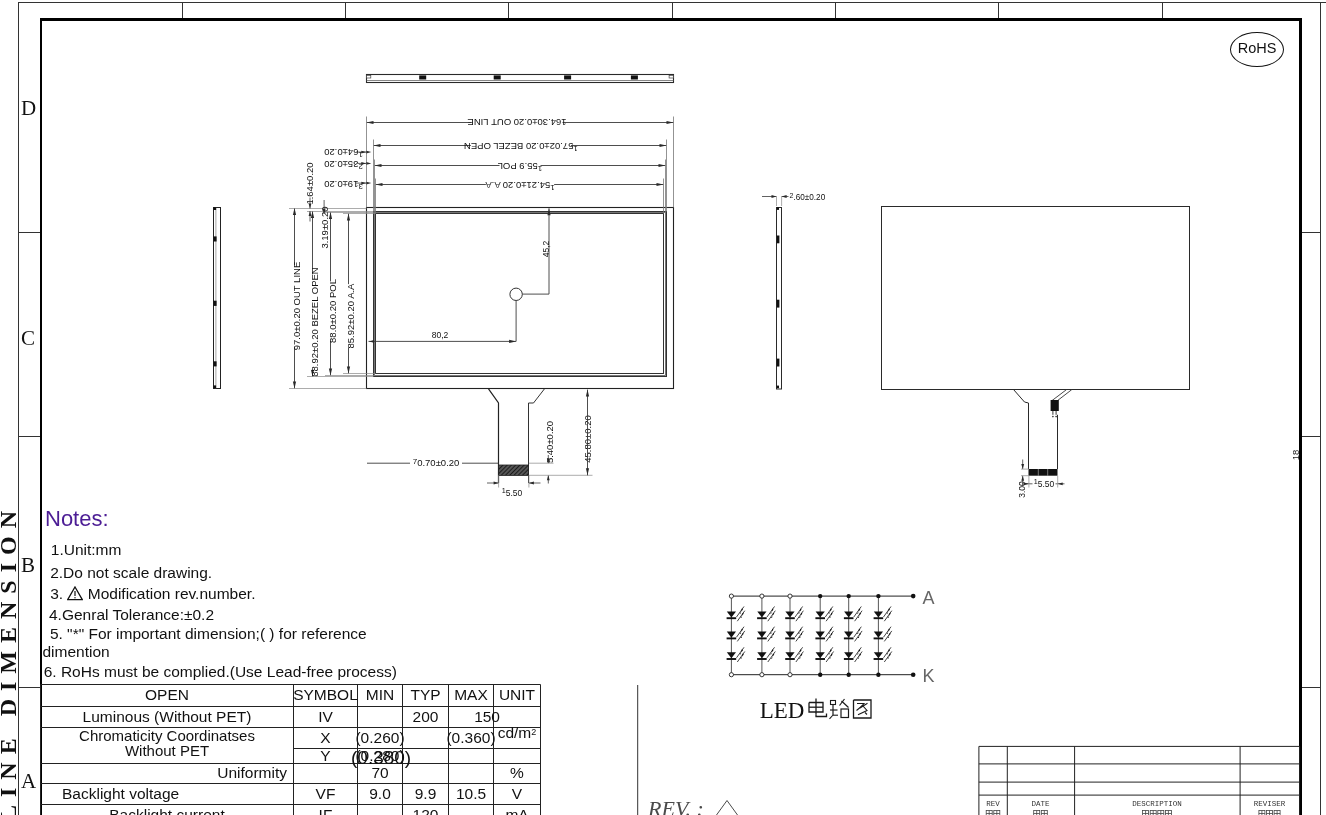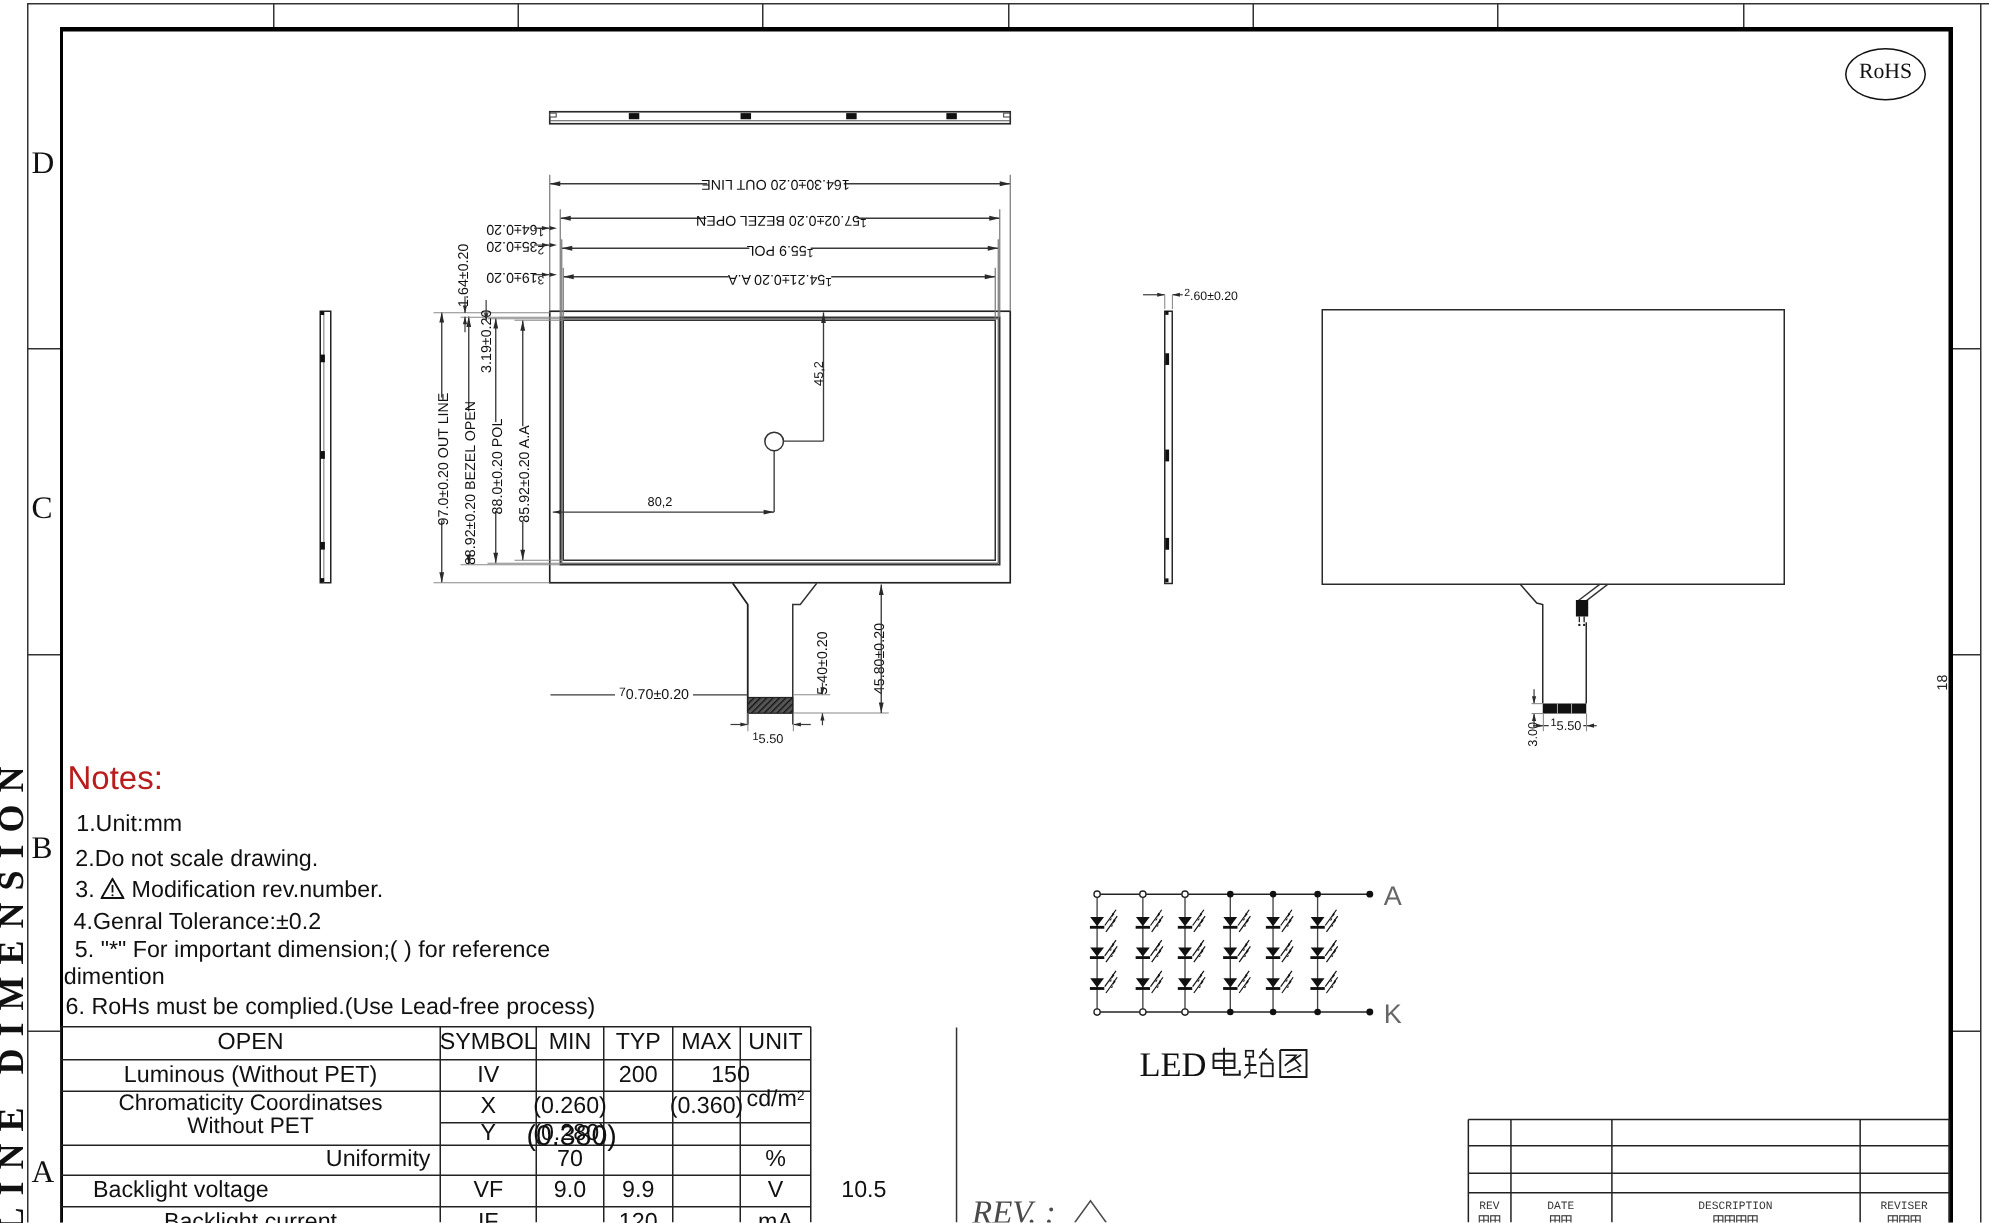--- a/index.html
+++ b/index.html
@@ -23,21 +23,21 @@
 <div class="abs" style="left:18px;top:231.5px;width:22px;height:1px;background:#333"></div>
 <div class="abs" style="left:18px;top:435.5px;width:22px;height:1px;background:#333"></div>
 <div class="abs" style="left:18px;top:687px;width:22px;height:1px;background:#333"></div>
 <div class="abs" style="left:1302px;top:231.5px;width:18px;height:1px;background:#333"></div>
 <div class="abs" style="left:1302px;top:435.5px;width:18px;height:1px;background:#333"></div>
 <div class="abs" style="left:1302px;top:687px;width:18px;height:1px;background:#333"></div>
 <div class="abs zl" style="left:21px;top:96px">D</div>
 <div class="abs zl" style="left:21px;top:326px">C</div>
 <div class="abs zl" style="left:21px;top:553px">B</div>
 <div class="abs zl" style="left:21px;top:769px">A</div>
-<div class="abs" style="left:1230px;top:32px;width:52px;height:33px;border:1.4px solid #111;border-radius:50%;text-align:center;font-family:Liberation Serif, serif;font-size:14.5px;line-height:31px;color:#111">RoHS</div>
+<div class="abs" style="left:1230px;top:32px;width:52px;height:33px;border:1.4px solid #111;border-radius:50%;text-align:center;font-family:Liberation Sans, sans-serif;font-size:14.5px;line-height:31px;color:#111">RoHS</div>
 <div class="abs" style="left:-5px;top:821px;transform-origin:0 0;transform:rotate(-90deg);font-family:'Liberation Serif',serif;font-weight:bold;font-size:24px;letter-spacing:8px;color:#111;white-space:nowrap">LINE DIMENSION</div>
 <svg width="1326" height="815" viewBox="0 0 1326 815" style="position:absolute;left:0;top:0">
     <rect x="366.5" y="74.5" width="307" height="8" stroke="#2a2a2a" stroke-width="1.1" fill="none"></rect>
 <line x1="366.5" y1="80.5" x2="673.5" y2="80.5" stroke="#555" stroke-width="0.7"></line>
 <rect x="419.2" y="75.4" width="7" height="4.1" fill="#111"></rect>
 <rect x="493.7" y="75.4" width="7" height="4.1" fill="#111"></rect>
 <rect x="564.1" y="75.4" width="7" height="4.1" fill="#111"></rect>
 <rect x="630.9" y="75.4" width="7" height="4.1" fill="#111"></rect>
 <rect x="366.6" y="75.4" width="4.2" height="2.6" stroke="#444" stroke-width="0.7" fill="#fff"></rect>
 <rect x="669.1" y="75.4" width="4.2" height="2.6" stroke="#444" stroke-width="0.7" fill="#fff"></rect>
@@ -363,21 +363,21 @@
 <line x1="40.5" y1="804.5" x2="540.5" y2="804.5" stroke="#222" stroke-width="1.0"></line>
 <line x1="293.5" y1="748.5" x2="540.5" y2="748.5" stroke="#222" stroke-width="1.0"></line>
 <line x1="40.5" y1="684.5" x2="40.5" y2="815" stroke="#222" stroke-width="1.0"></line>
 <line x1="293.5" y1="684.5" x2="293.5" y2="815" stroke="#222" stroke-width="1.0"></line>
 <line x1="357.5" y1="684.5" x2="357.5" y2="815" stroke="#222" stroke-width="1.0"></line>
 <line x1="402.5" y1="684.5" x2="402.5" y2="815" stroke="#222" stroke-width="1.0"></line>
 <line x1="448.5" y1="684.5" x2="448.5" y2="815" stroke="#222" stroke-width="1.0"></line>
 <line x1="493.5" y1="684.5" x2="493.5" y2="815" stroke="#222" stroke-width="1.0"></line>
 <line x1="540.5" y1="684.5" x2="540.5" y2="815" stroke="#222" stroke-width="1.0"></line>
   </svg>
-<div style="position:absolute;left:45px;top:506px;font-size:22px;color:#b91c1c">Notes:</div>
+<div style="position:absolute;left:45px;top:506px;font-size:22px;color:#4c1d95">Notes:</div>
 <div style="position:absolute;left:50.8px;top:541.4px;font-size:15.5px;white-space:nowrap;color:#111">1.Unit:mm</div>
 <div style="position:absolute;left:50.2px;top:563.7px;font-size:15.5px;white-space:nowrap;color:#111">2.Do not scale drawing.</div>
 <div style="position:absolute;left:50.2px;top:585.3px;font-size:15.5px;white-space:nowrap;color:#111">3. <svg width="16" height="15" viewBox="0 0 16 15" style="vertical-align:-2px">
       <polygon points="8,1 15.3,13.7 0.7,13.7" fill="none" stroke="#111" stroke-width="1.3"></polygon>
       <line x1="8" y1="5" x2="8" y2="10" stroke="#111" stroke-width="1.2"></line>
       <circle cx="8" cy="11.8" r="0.7" fill="#111"></circle>
     </svg> Modification rev.number.</div>
 <div style="position:absolute;left:49.0px;top:605.7px;font-size:15.5px;white-space:nowrap;color:#111">4.Genral Tolerance:±0.2</div>
 <div style="position:absolute;left:49.9px;top:624.9px;font-size:15.5px;white-space:nowrap;color:#111">5. "*" For important dimension;( ) for reference</div>
 <div style="position:absolute;left:42.5px;top:643.4px;font-size:15.5px;white-space:nowrap;color:#111">dimention</div>
@@ -402,18 +402,18 @@
 <div style="position:absolute;left:205.5px;top:746.5px;width:240px;text-align:center;font-size:15.5px;color:#111;white-space:nowrap">Y</div>
 <div style="position:absolute;left:260.0px;top:746.5px;width:240px;text-align:center;font-size:15.5px;color:#111;white-space:nowrap">(0.280)</div>
 <div style="position:absolute;left:351.0px;top:746.5px;width:240px;text-align:left;font-size:19px;color:#111;white-space:nowrap">(0.380)</div>
 <div style="position:absolute;left:47.0px;top:764.0px;width:240px;text-align:right;font-size:15.5px;color:#111;white-space:nowrap">Uniformity</div>
 <div style="position:absolute;left:260.0px;top:764.0px;width:240px;text-align:center;font-size:15.5px;color:#111;white-space:nowrap">70</div>
 <div style="position:absolute;left:397.0px;top:764.0px;width:240px;text-align:center;font-size:15.5px;color:#111;white-space:nowrap">%</div>
 <div style="position:absolute;left:62px;top:784.5px;width:240px;font-size:15.5px;color:#111;white-space:nowrap">Backlight voltage</div>
 <div style="position:absolute;left:205.5px;top:784.5px;width:240px;text-align:center;font-size:15.5px;color:#111;white-space:nowrap">VF</div>
 <div style="position:absolute;left:260.0px;top:784.5px;width:240px;text-align:center;font-size:15.5px;color:#111;white-space:nowrap">9.0</div>
 <div style="position:absolute;left:305.5px;top:784.5px;width:240px;text-align:center;font-size:15.5px;color:#111;white-space:nowrap">9.9</div>
-<div style="position:absolute;left:351.0px;top:784.5px;width:240px;text-align:right;font-size:15.5px;color:#111;white-space:nowrap">10.5</div>
+<div style="position:absolute;left:351.0px;top:784.5px;width:240px;text-align:center;font-size:15.5px;color:#111;white-space:nowrap">10.5</div>
 <div style="position:absolute;left:397.0px;top:784.5px;width:240px;text-align:center;font-size:15.5px;color:#111;white-space:nowrap">V</div>
 <div style="position:absolute;left:47.0px;top:805.75px;width:240px;text-align:center;font-size:15.5px;color:#111;white-space:nowrap">Backlight current</div>
 <div style="position:absolute;left:205.5px;top:805.75px;width:240px;text-align:center;font-size:15.5px;color:#111;white-space:nowrap">IF</div>
 <div style="position:absolute;left:305.5px;top:805.75px;width:240px;text-align:center;font-size:15.5px;color:#111;white-space:nowrap">120</div>
 <div style="position:absolute;left:397.0px;top:805.75px;width:240px;text-align:center;font-size:15.5px;color:#111;white-space:nowrap">mA</div>
 
 </body></html>

